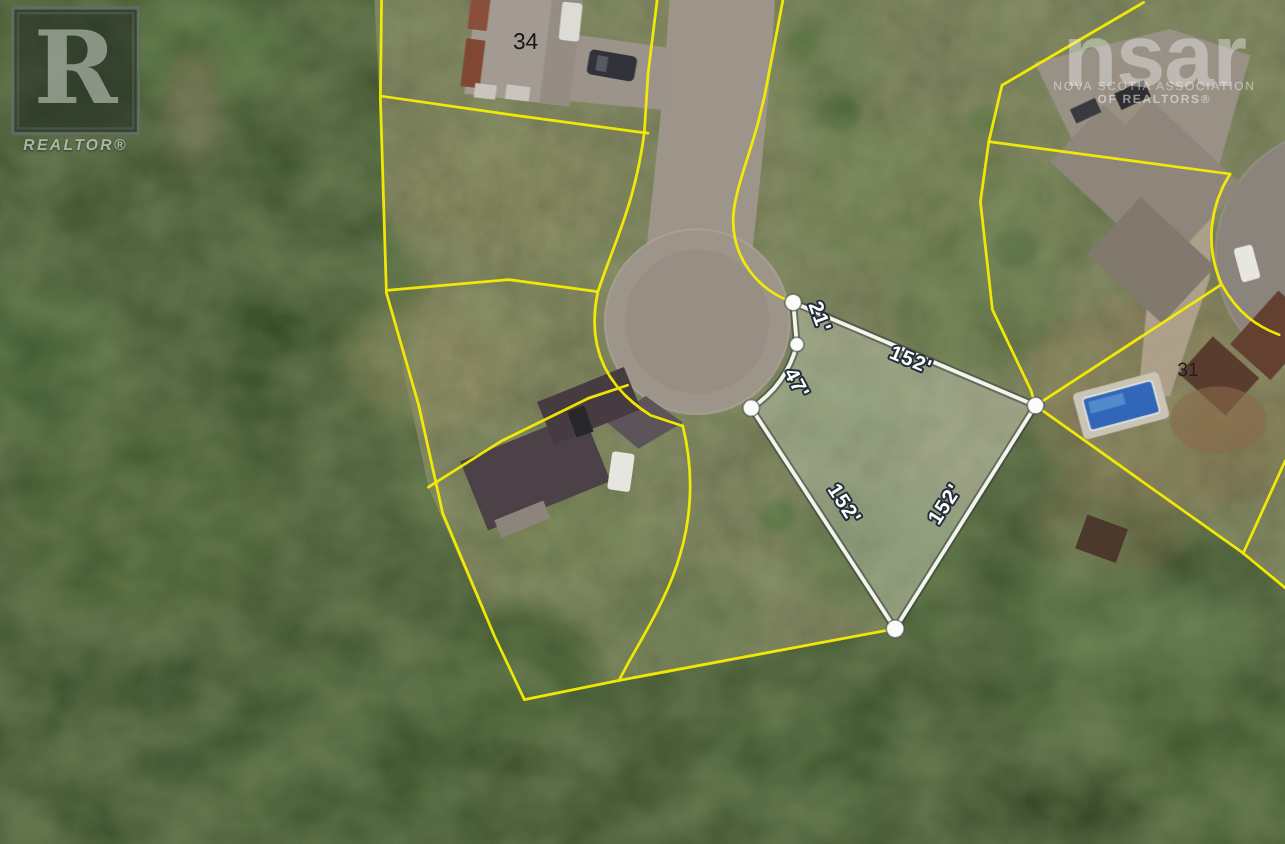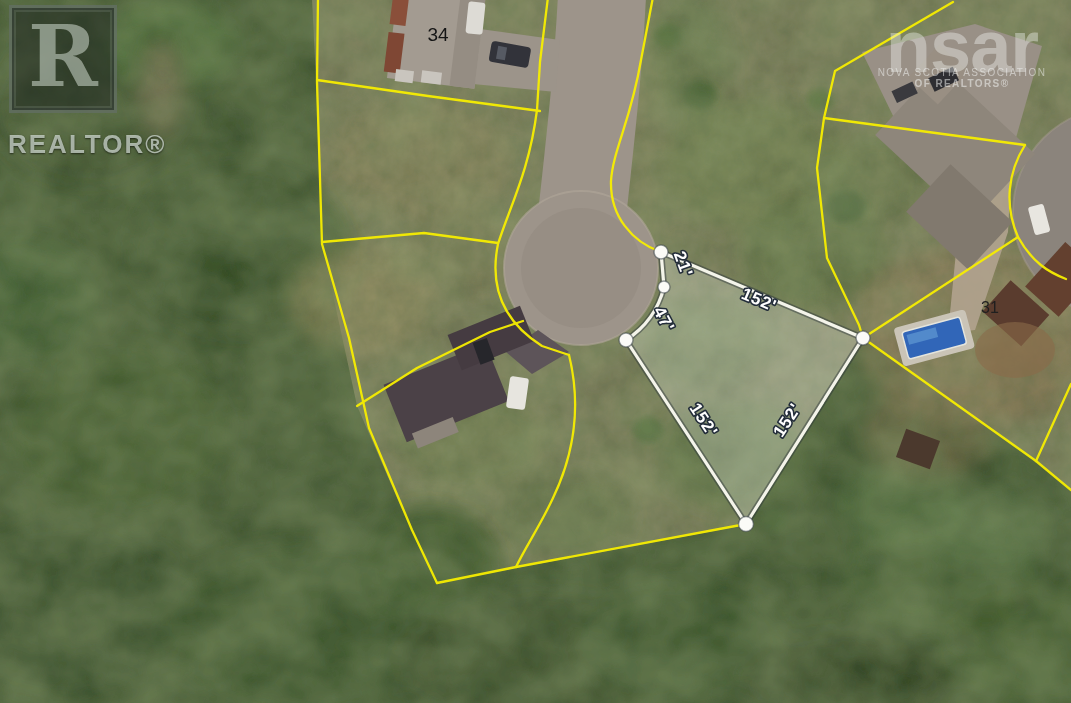--- a/index.html
+++ b/index.html
@@ -45,25 +45,26 @@
     box-shadow:inset 0 0 0 2px rgba(24,32,28,0.35), inset 0 0 0 4px rgba(160,172,160,0.18);
     display:flex;align-items:center;justify-content:center;
   }
   .realtor-r{
     font-family:"DejaVu Serif",serif;
     font-weight:bold;font-size:84px;line-height:1;
     color:rgba(200,210,198,0.58);
     transform:translateY(-2px);
   }
   .realtor-label{
-    margin-top:16px;
-    font-size:26px;font-weight:bold;letter-spacing:2px;
+    margin-top:0;
+    font-size:13px;font-weight:bold;letter-spacing:2px;
     color:rgba(203,213,202,0.78);
     text-shadow:0 1px 2px rgba(0,0,0,0.55);
     white-space:nowrap;
+    font-style:italic;
   }
 
   
   .nsar{
     position:absolute;right:4px;top:14px;width:210px;
     text-align:center;pointer-events:none;
   }
   .nsar-name{
     font-weight:bold;font-size:74px;line-height:0.9;
     letter-spacing:-1px;

